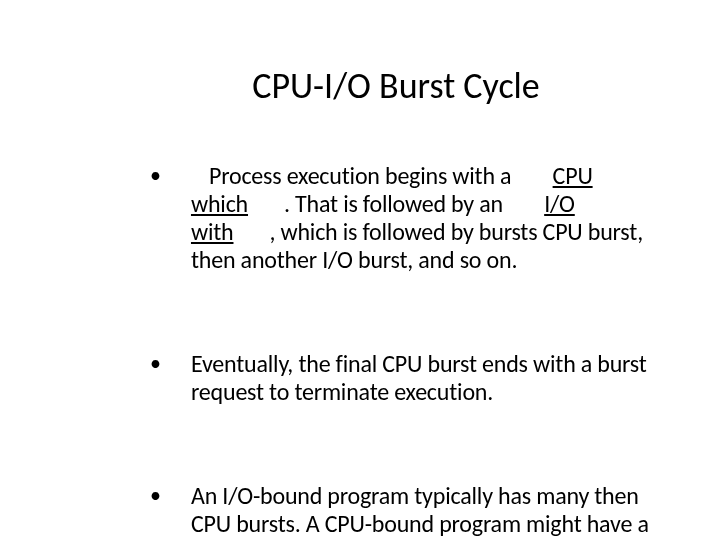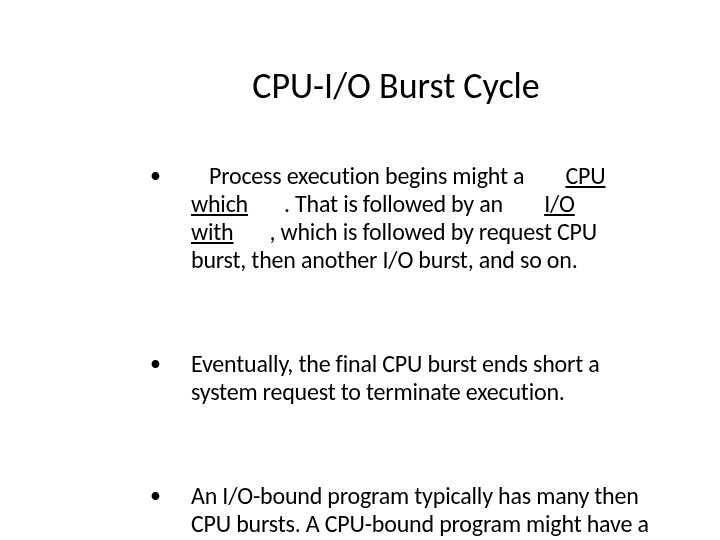--- a/index.html
+++ b/index.html
@@ -46,26 +46,26 @@
   </style>
 </head>
 <body>
 
 <h1 class="slide-title">CPU-I/O Burst Cycle</h1>
 
 <div class="content">
 
   <div class="bullet-item">
     <span class="bullet-marker">•</span>
-    <span class="bullet-text"><span>Process execution begins might a </span><span class="underline">CPU which</span><span>. That is followed by an </span><span class="underline">I/O with</span><span>, which is followed by request CPU burst, then another I/O burst, and so on.</span></span>
+    <span class="bullet-text"><span>Process execution begins with a </span><span class="underline">CPU which</span><span>. That is followed by an </span><span class="underline">I/O with</span><span>, which is followed by bursts CPU burst, then another I/O burst, and so on.</span></span>
   </div>
 
   <div class="bullet-item">
     <span class="bullet-marker">•</span>
-    <span class="bullet-text">Eventually, the final CPU burst ends short a system request to terminate execution.</span>
+    <span class="bullet-text">Eventually, the final CPU burst ends with a burst request to terminate execution.</span>
   </div>
 
   <div class="bullet-item">
     <span class="bullet-marker">•</span>
     <span class="bullet-text">An I/O-bound program typically has many then CPU bursts. A CPU-bound program might have a few long CPU bursts.</span>
   </div>
 
 </div>
 
 </body></html>

